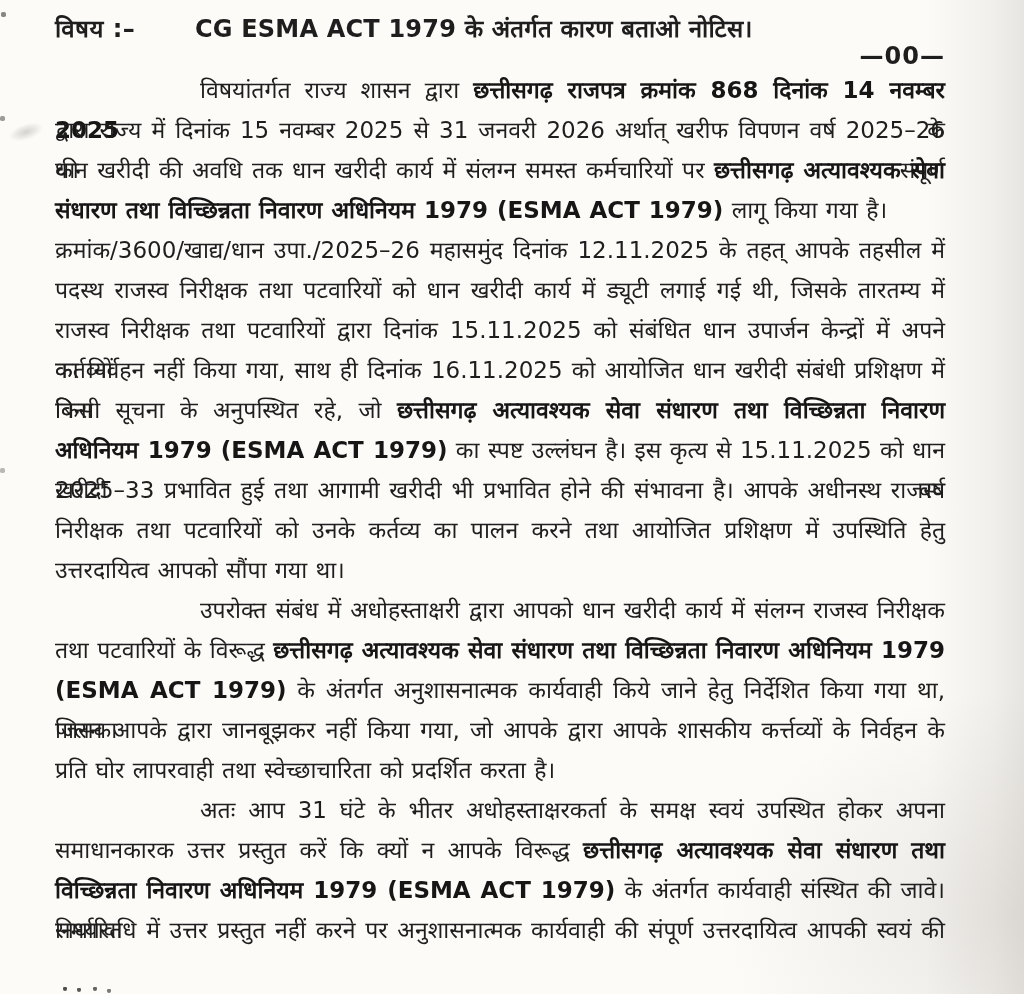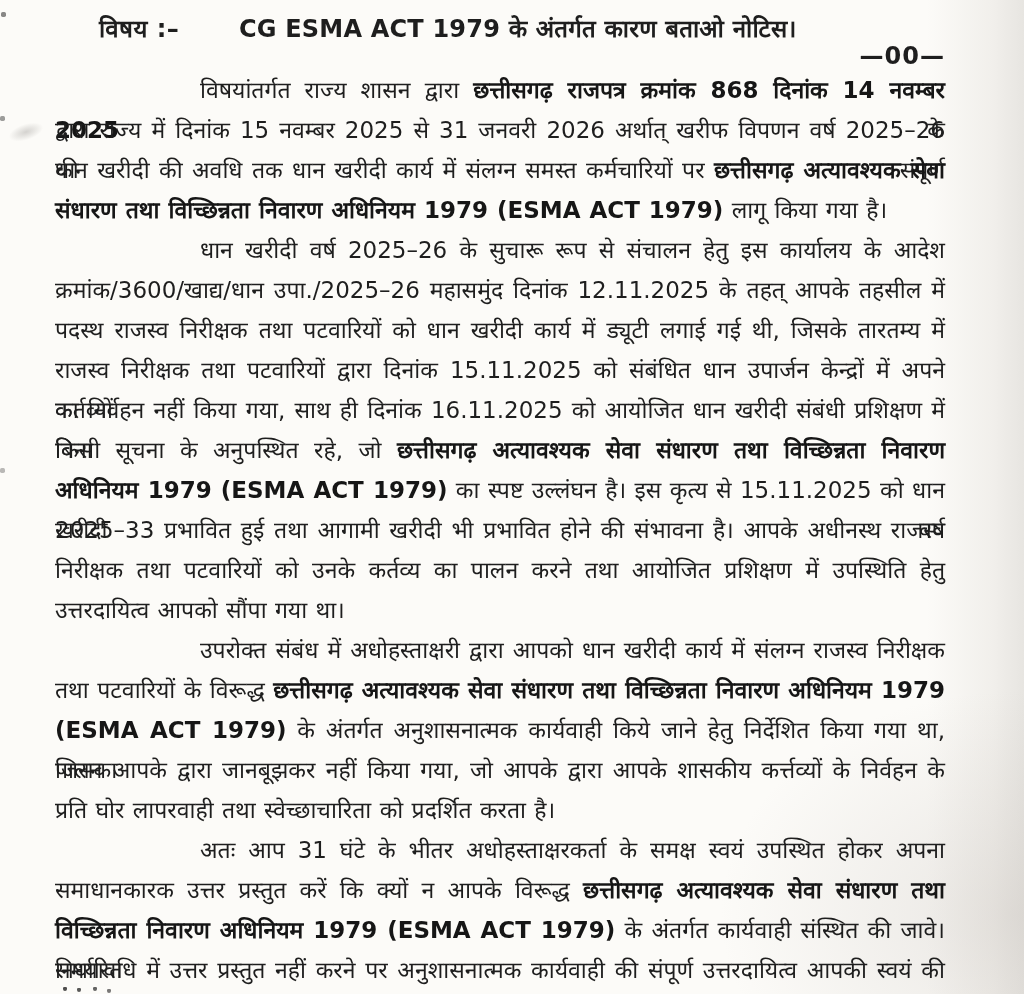--- a/index.html
+++ b/index.html
@@ -30,21 +30,20 @@
     right: 80px;
     font-size: 24px;
     line-height: 34px;
     white-space: nowrap;
   }
   .subject-label {
     display: inline-block;
     width: 140px;
     font-weight: 600;
     letter-spacing: 0.5px;
-    margin-left: 44px;
   }
   .subject-text {
     font-weight: 700;
     letter-spacing: 0.2px;
   }
   .divider {
     position: absolute;
     top: 42px;
     left: 55px;
     width: 890px;
@@ -128,21 +127,20 @@
     <span class="subject-label">विषय :–</span><span class="subject-text">CG ESMA ACT 1979 के अंतर्गत कारण बताओ नोटिस।</span>
   </div>
 
   <div class="divider">—00—</div>
 
   <div class="doc-body">
       <div class="line indent just"><span class="run">विषयांतर्गत राज्य शासन द्वारा </span><span class="run bold">छत्तीसगढ़ राजपत्र क्रमांक 868 दिनांक 14 नवम्बर 2025</span><span class="run"> के</span></div>
       <div class="line just"><span class="run">द्वारा राज्य में दिनांक 15 नवम्बर 2025 से 31 जनवरी 2026 अर्थात् खरीफ विपणन वर्ष 2025–26 की संपूर्ण</span></div>
       <div class="line just"><span class="run">धान खरीदी की अवधि तक धान खरीदी कार्य में संलग्न समस्त कर्मचारियों पर </span><span class="run bold">छत्तीसगढ़ अत्यावश्यक सेवा</span></div>
       <div class="line"><span class="run bold">संधारण तथा विच्छिन्नता निवारण अधिनियम 1979 (ESMA ACT 1979)</span><span class="run"> लागू किया गया है।</span></div>
-      <div class="line indent just"><span class="run">धान खरीदी वर्ष 2025–26 के सुचारू रूप से संचालन हेतु इस कार्यालय के आदेश</span></div>
       <div class="line just"><span class="run">क्रमांक/3600/खाद्य/धान उपा./2025–26 महासमुंद दिनांक 12.11.2025 के तहत् आपके तहसील में</span></div>
       <div class="line just"><span class="run">पदस्थ राजस्व निरीक्षक तथा पटवारियों को धान खरीदी कार्य में ड्यूटी लगाई गई थी, जिसके तारतम्य में</span></div>
       <div class="line just"><span class="run">राजस्व निरीक्षक तथा पटवारियों द्वारा दिनांक 15.11.2025 को संबंधित धान उपार्जन केन्द्रों में अपने कर्तव्यों</span></div>
       <div class="line just"><span class="run">का निर्वहन नहीं किया गया, साथ ही दिनांक 16.11.2025 को आयोजित धान खरीदी संबंधी प्रशिक्षण में बिना</span></div>
       <div class="line just"><span class="run">किसी सूचना के अनुपस्थित रहे, जो </span><span class="run bold">छत्तीसगढ़ अत्यावश्यक सेवा संधारण तथा विच्छिन्नता निवारण</span></div>
       <div class="line just"><span class="run bold">अधिनियम 1979 (ESMA ACT 1979)</span><span class="run"> का स्पष्ट उल्लंघन है। इस कृत्य से 15.11.2025 को धान खरीदी वर्ष</span></div>
       <div class="line just"><span class="run">2025–33 प्रभावित हुई तथा आगामी खरीदी भी प्रभावित होने की संभावना है। आपके अधीनस्थ राजस्व</span></div>
       <div class="line just"><span class="run">निरीक्षक तथा पटवारियों को उनके कर्तव्य का पालन करने तथा आयोजित प्रशिक्षण में उपस्थिति हेतु</span></div>
       <div class="line"><span class="run">उत्तरदायित्व आपको सौंपा गया था।</span></div>
       <div class="line indent just"><span class="run">उपरोक्त संबंध में अधोहस्ताक्षरी द्वारा आपको धान खरीदी कार्य में संलग्न राजस्व निरीक्षक</span></div>

